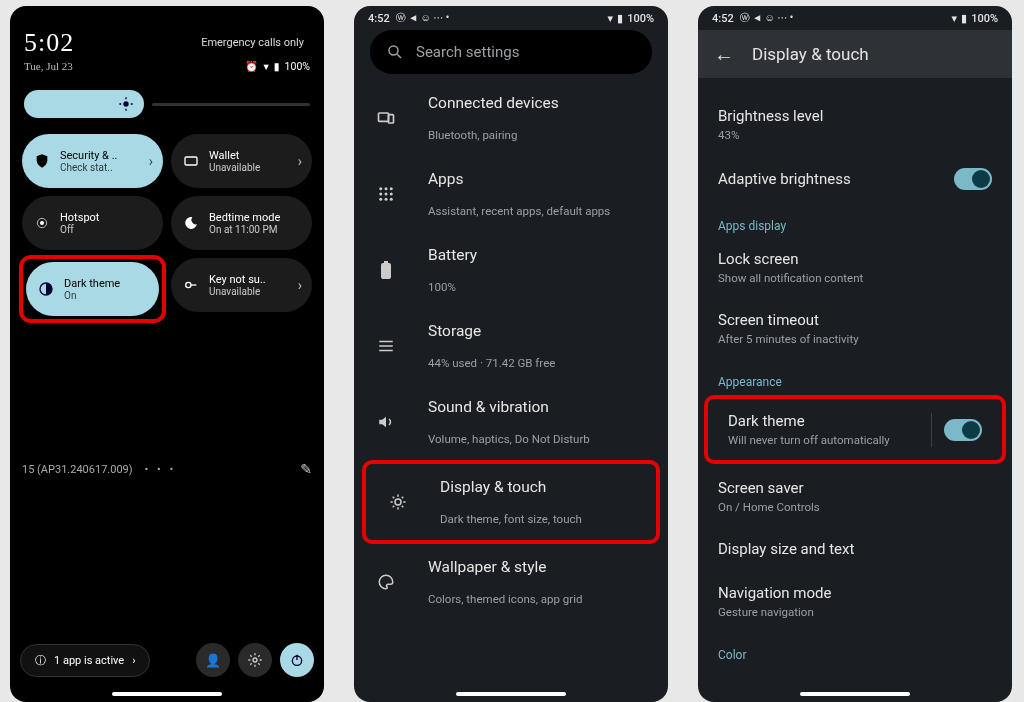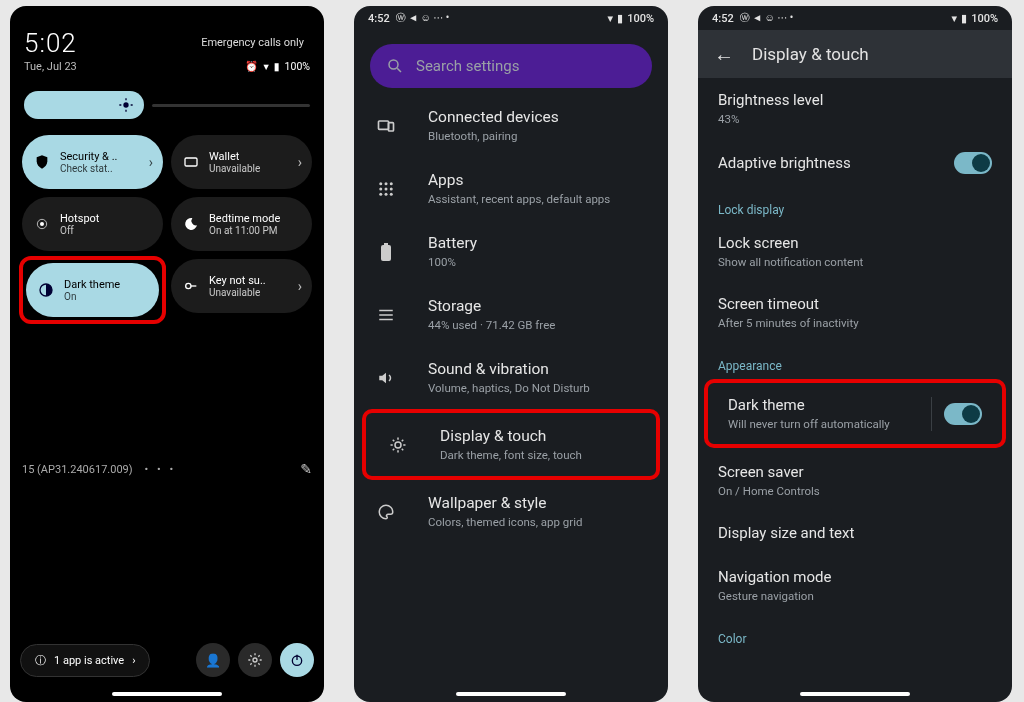--- a/index.html
+++ b/index.html
@@ -18,21 +18,21 @@
     height: 696px;
     border-radius: 16px;
     overflow: hidden;
     position: relative;
     font-size: 13px;
   }
   .p1 { background: #000; color: #fff; }
   .p2, .p3 { background: #1a1d21; color: #e3e3e3; }
 
   
-  .p1 .headerblock { padding: 22px 14px 8px; }
+  .p1 .headerblock { padding: 22px 14px 8px; font-family: Liberation Serif, serif; }
   .p1 .time { font-size: 26px; font-weight: 300; letter-spacing: 1px; }
   .p1 .date { font-size: 11px; color: #bbb; margin-top: 2px; }
   .p1 .topright { position: absolute; top: 30px; right: 20px; font-size: 11px; color: #ddd; }
   .p1 .status-row { position: absolute; top: 54px; right: 14px; font-size: 10.5px; color: #fff; display:flex; gap:5px; align-items:center;}
   .p1 .sliderrow { padding: 10px 14px 6px; display: flex; align-items: center; gap: 8px; }
   .p1 .sliderknob {
     width: 120px; height: 28px; border-radius: 16px;
     background: #a9d9e4; display:flex; align-items:center; justify-content:flex-end; padding-right:10px;
   }
   .p1 .slidertrack { flex:1; height:3px; background:#333; border-radius:2px; }
@@ -95,48 +95,48 @@
 
   
   .statusbar {
     height: 24px; display:flex; align-items:center; padding:0 14px;
     font-size:11px; font-weight:500; color:#e3e3e3;
   }
   .statusbar .sbicons { display:flex; gap:3px; align-items:center; font-size:10px;}
   .statusbar .right { margin-left:auto; display:flex; gap:4px; align-items:center;}
 
   .searchbar {
-    margin: 14px 16px 6px;
+    margin: 0 16px 6px;
     height: 44px;
-    background: #4c1d95;
+    background: #000000;
     border-radius: 24px;
     display:flex; align-items:center; padding:0 16px; gap:12px;
     color:#9aa0a6; font-size:15px;
   }
 
   .setrow {
     display:flex; align-items:center; gap:32px;
     padding: 14px 22px;
     min-height: 60px;
   }
   .setrow .icon { width:20px; flex-shrink:0; color:#c9c9c9; display:flex; justify-content:center;}
   .setrow .tit { font-size:15.5px; color:#e6e6e6; }
-  .setrow .sub { font-size:11.5px; color:#9aa0a6; margin-top:3px; }
+  .setrow .sub { font-size:11.5px; color:#9aa0a6; margin-top:16px; }
 
   .p2 .highlight-row {
     border:4px solid #e60000; border-radius:10px;
     margin: 0 8px;
   }
 
   
   .p3 .topnav {
     height:48px; display:flex; align-items:center; gap:18px; padding:0 16px;
     background:#2e3237; font-size:17px;
   }
-  .p3 .content { display:flex; flex-direction:column; }
+  .p3 .content { display:flex; flex-direction:column;margin-top:16px; }
   .p3 .row {
     padding: 13px 20px;
     display:flex; align-items:center;
     position:relative;
   }
   .p3 .row .rt { flex:1; }
   .p3 .row .tit { font-size:15px; color:#e6e6e6; }
   .p3 .row .sub { font-size:11.5px; color:#9aa0a6; margin-top:3px; }
   .p3 .sectionlabel {
     font-size:12px; color:#7bb8c8; padding:16px 20px 4px;
@@ -435,21 +435,21 @@
           <div class="sub">43%</div>
         </div>
     </div>
     <div class="row">
       <div class="rt">
           <div class="tit">Adaptive brightness</div>
         </div>
       <div class="toggle"></div>
     </div>
 
-    <div class="sectionlabel">Lock display</div>
+    <div class="sectionlabel">Apps display</div>
     <div class="row">
       <div class="rt">
           <div class="tit">Lock screen</div>
           <div class="sub">Show all notification content</div>
         </div>
     </div>
     <div class="row">
       <div class="rt">
           <div class="tit">Screen timeout</div>
           <div class="sub">After 5 minutes of inactivity</div>

